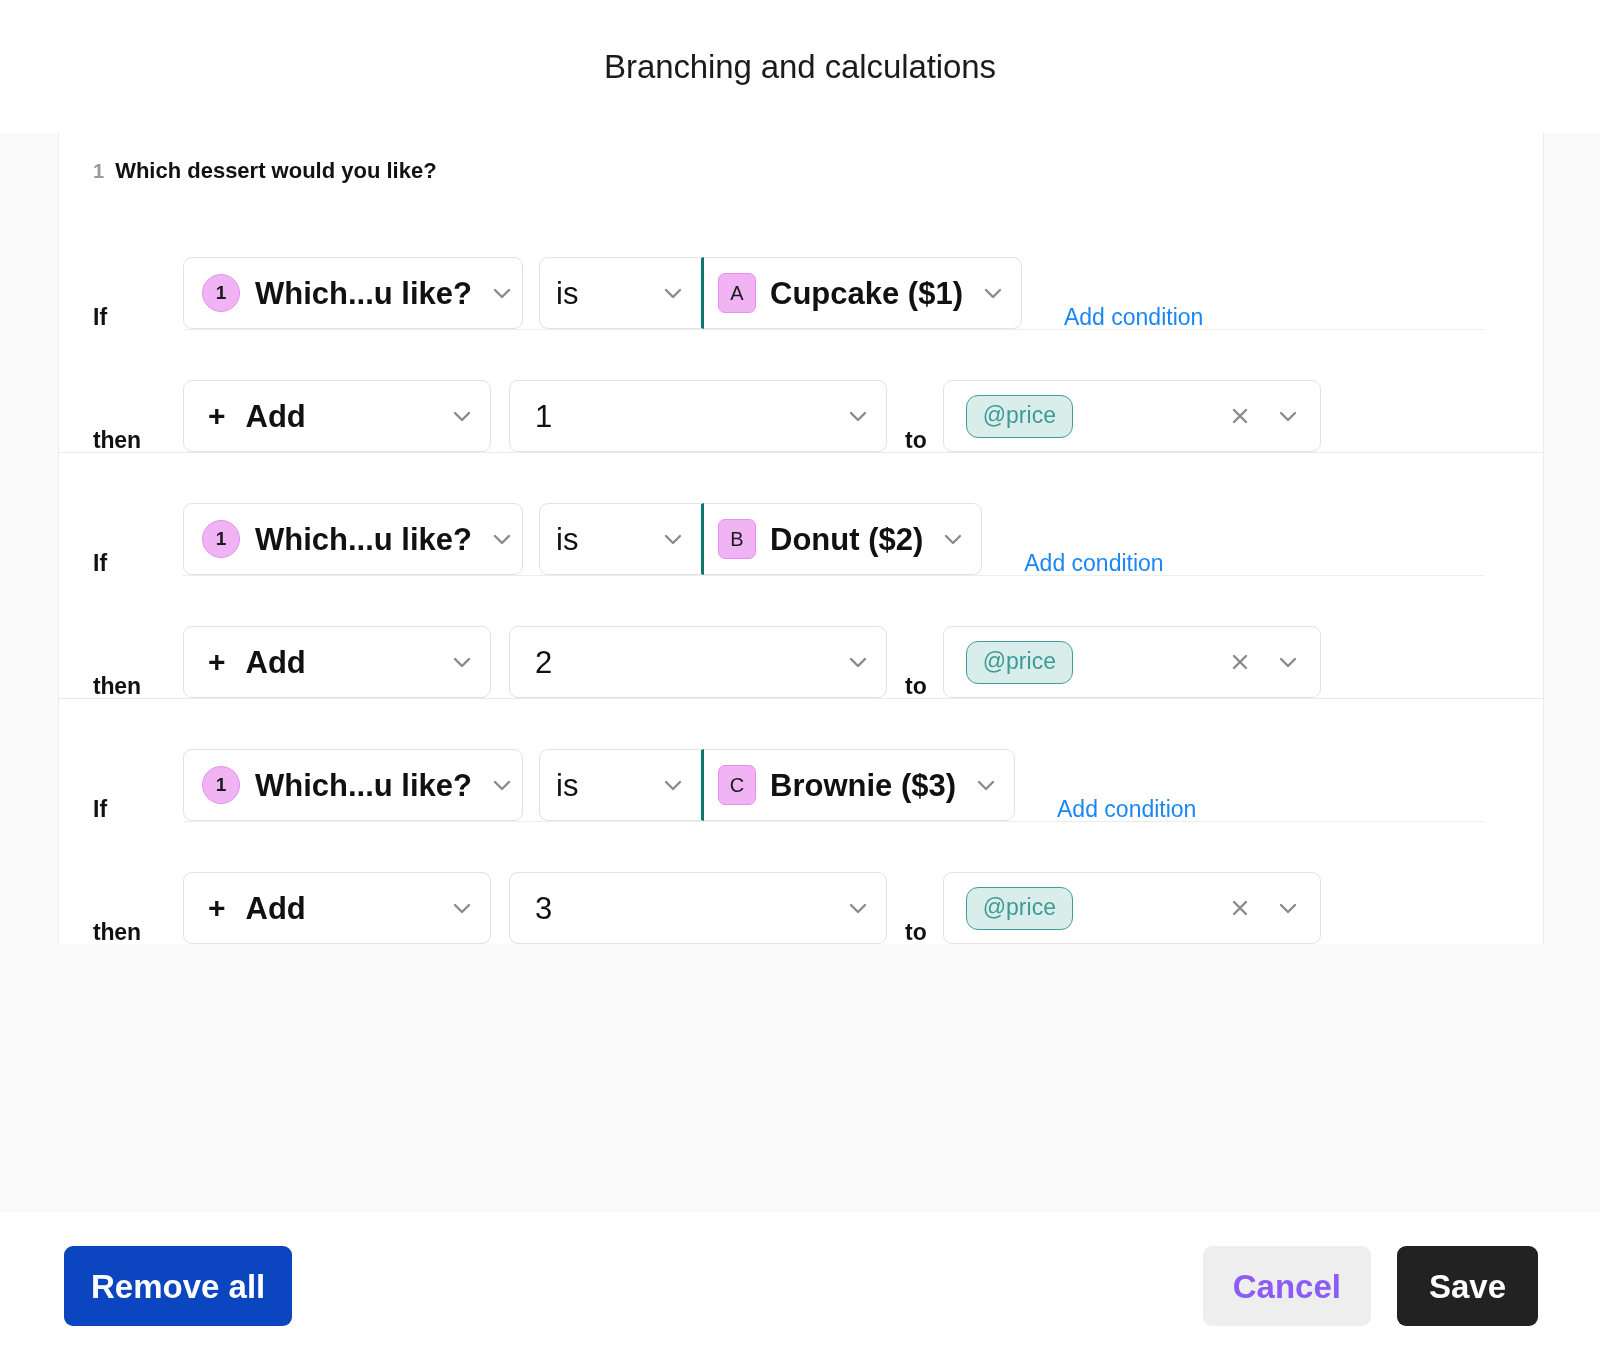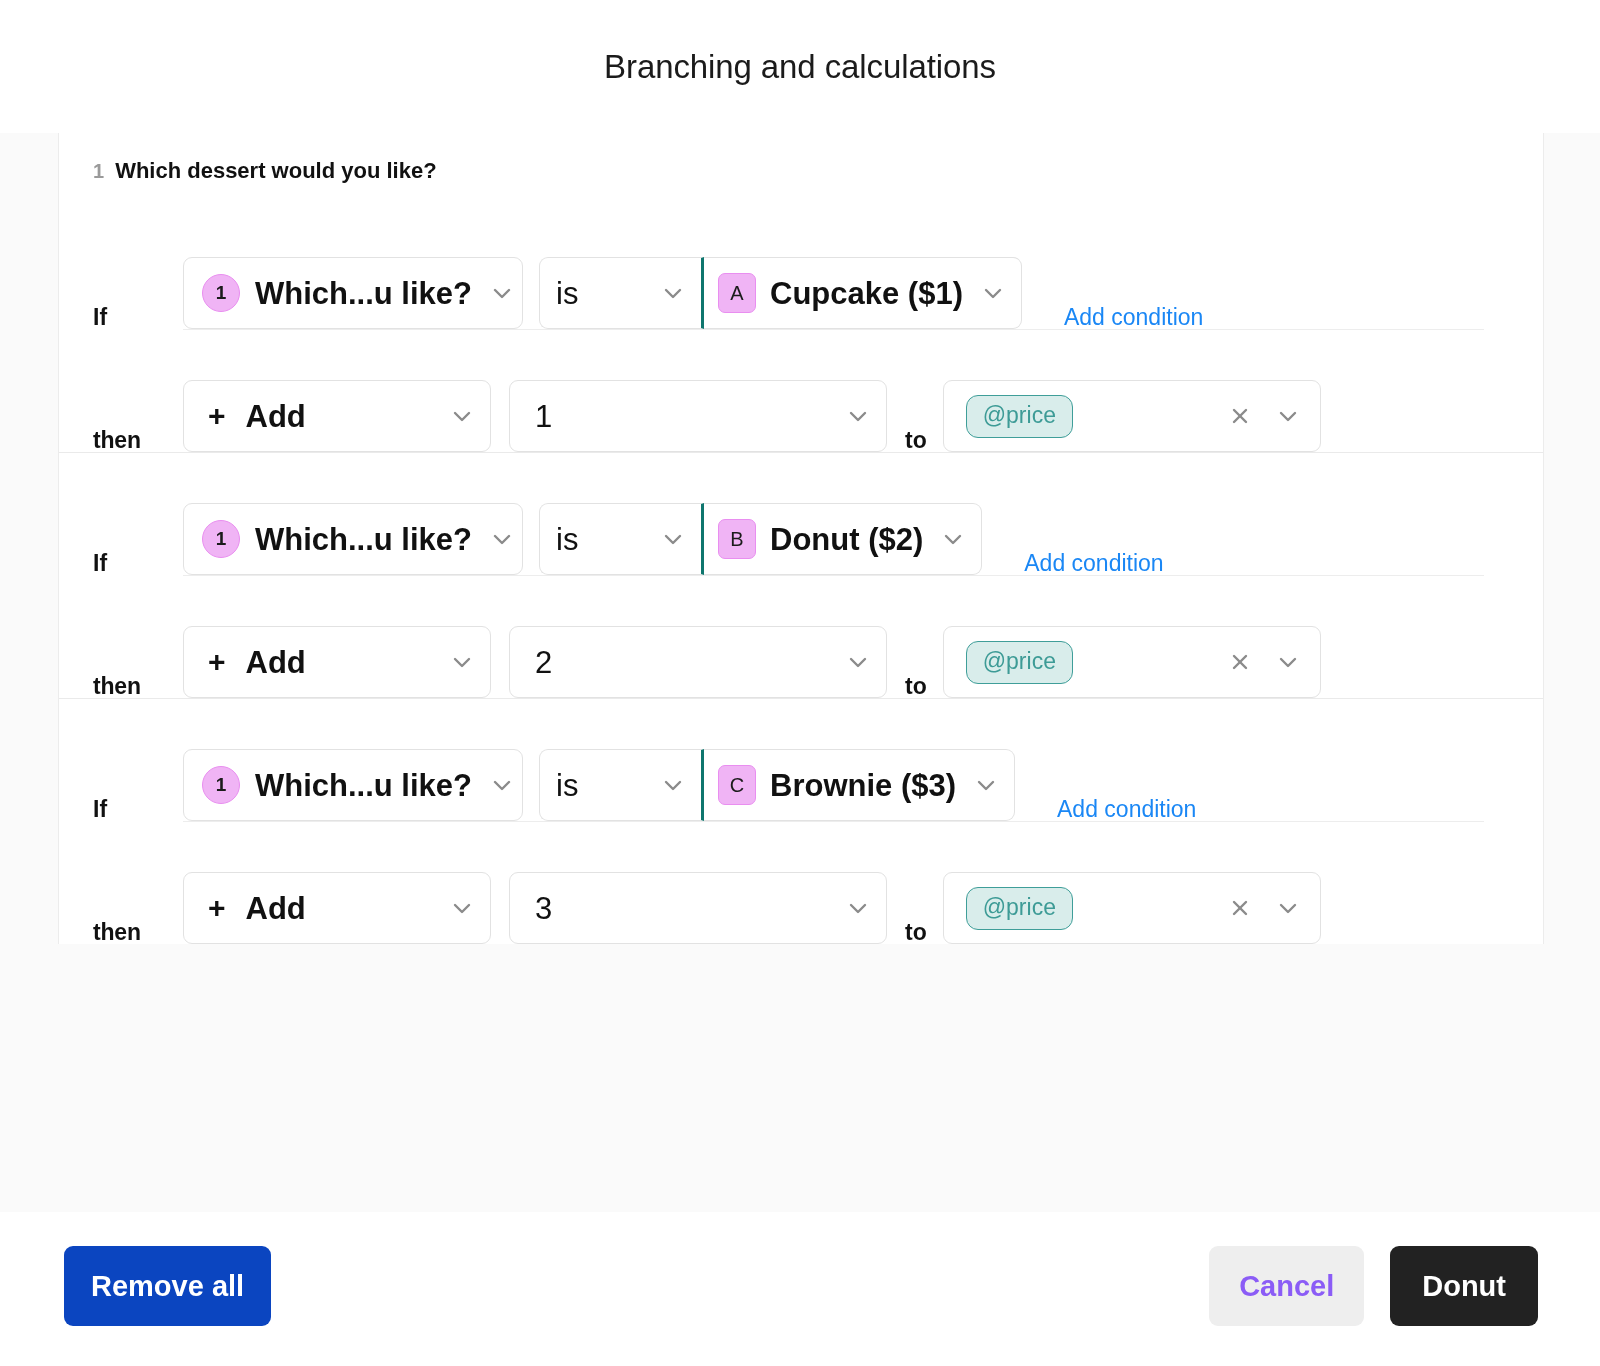--- a/index.html
+++ b/index.html
@@ -287,21 +287,21 @@
     left: 64px;
     right: 62px;
     top: 34px;
     display: flex;
     align-items: center;
   }
   .btn {
     border: none;
     border-radius: 9px;
     font-family: "Liberation Sans", sans-serif;
-    font-size: 29px;
+    font-size: 33px;
     font-weight: 700;
     cursor: pointer;
     height: 80px;
     box-sizing: border-box;
     line-height: 1;
     white-space: nowrap;
   }
   .btn-remove {
     background: #0b45c0;
     color: #ffffff;
@@ -578,17 +578,17 @@
       </div>
 
     </div>
   </div>
 
   <div class="footer">
     <div class="footer-inner">
       <button class="btn btn-remove">Remove all</button>
       <span class="btn-spacer"></span>
       <button class="btn btn-cancel">Cancel</button>
-      <button class="btn btn-save">Donut</button>
+      <button class="btn btn-save">Save</button>
     </div>
   </div>
 
 </div>
 
 </body></html>

